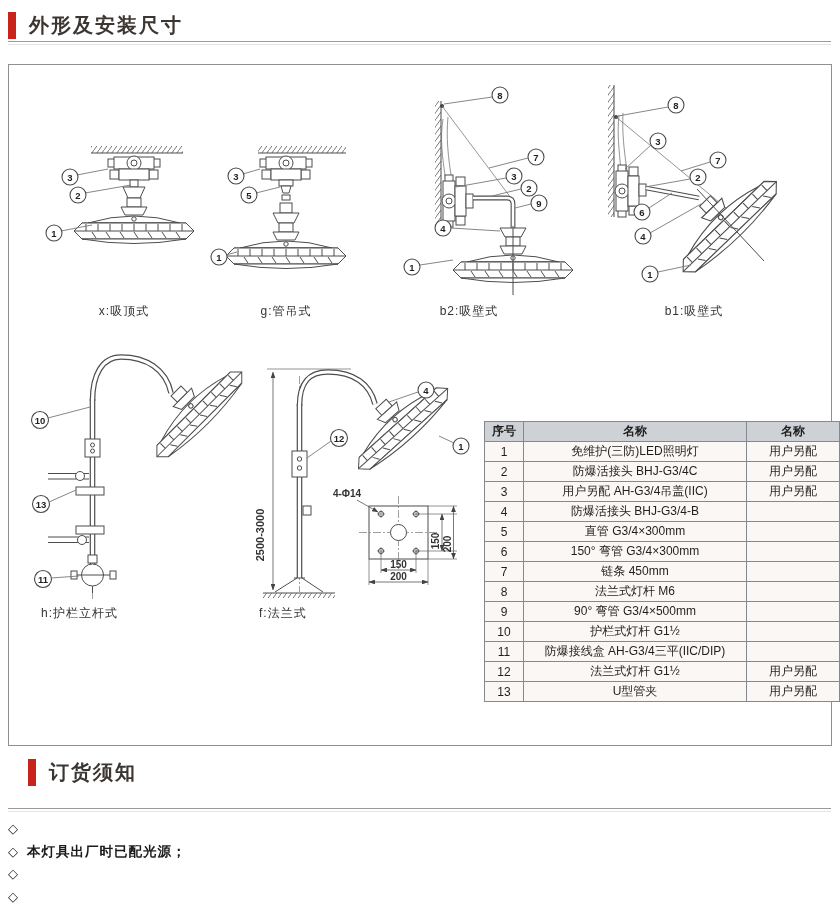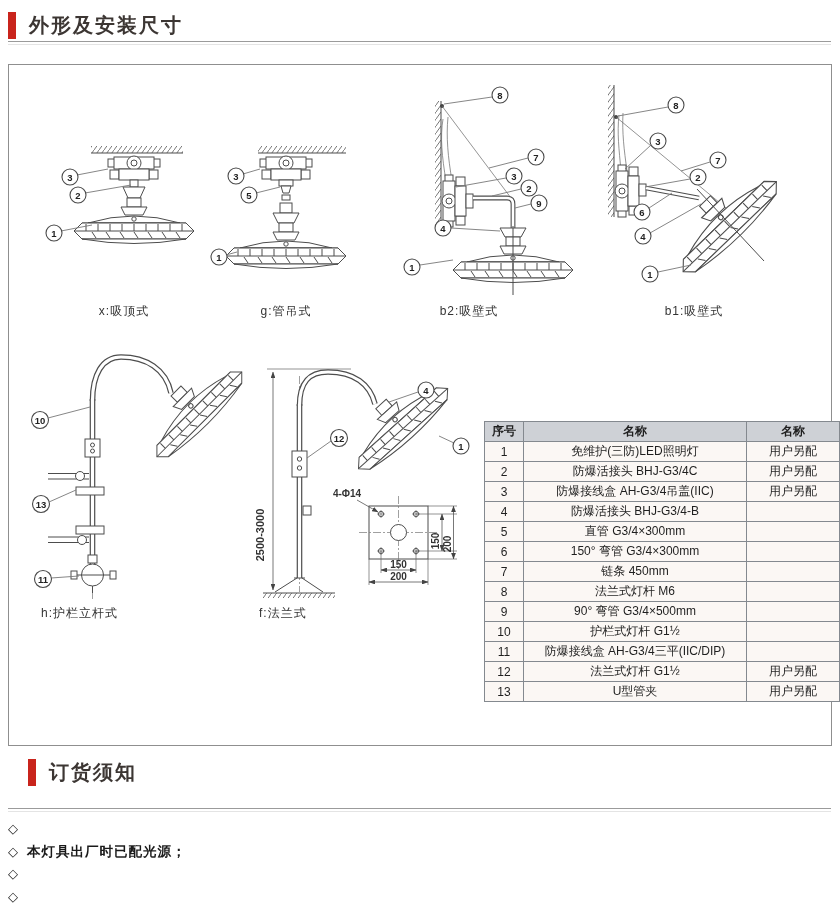--- a/index.html
+++ b/index.html
@@ -375,21 +375,21 @@
               <td class="c1">免维护(三防)LED照明灯</td>
               <td class="c2">用户另配</td>
             </tr>
             <tr>
               <td class="c0">2</td>
               <td class="c1">防爆活接头 BHJ-G3/4C</td>
               <td class="c2">用户另配</td>
             </tr>
             <tr>
               <td class="c0">3</td>
-              <td class="c1">防爆接线盒 AH-G3/4吊盖(IIC)</td>
+              <td class="c1">用户另配 AH-G3/4吊盖(IIC)</td>
               <td class="c2">用户另配</td>
             </tr>
             <tr>
               <td class="c0">4</td>
               <td class="c1">防爆活接头 BHJ-G3/4-B</td>
               <td class="c2"></td>
             </tr>
             <tr>
               <td class="c0">5</td>
               <td class="c1">直管 G3/4×300mm</td>

